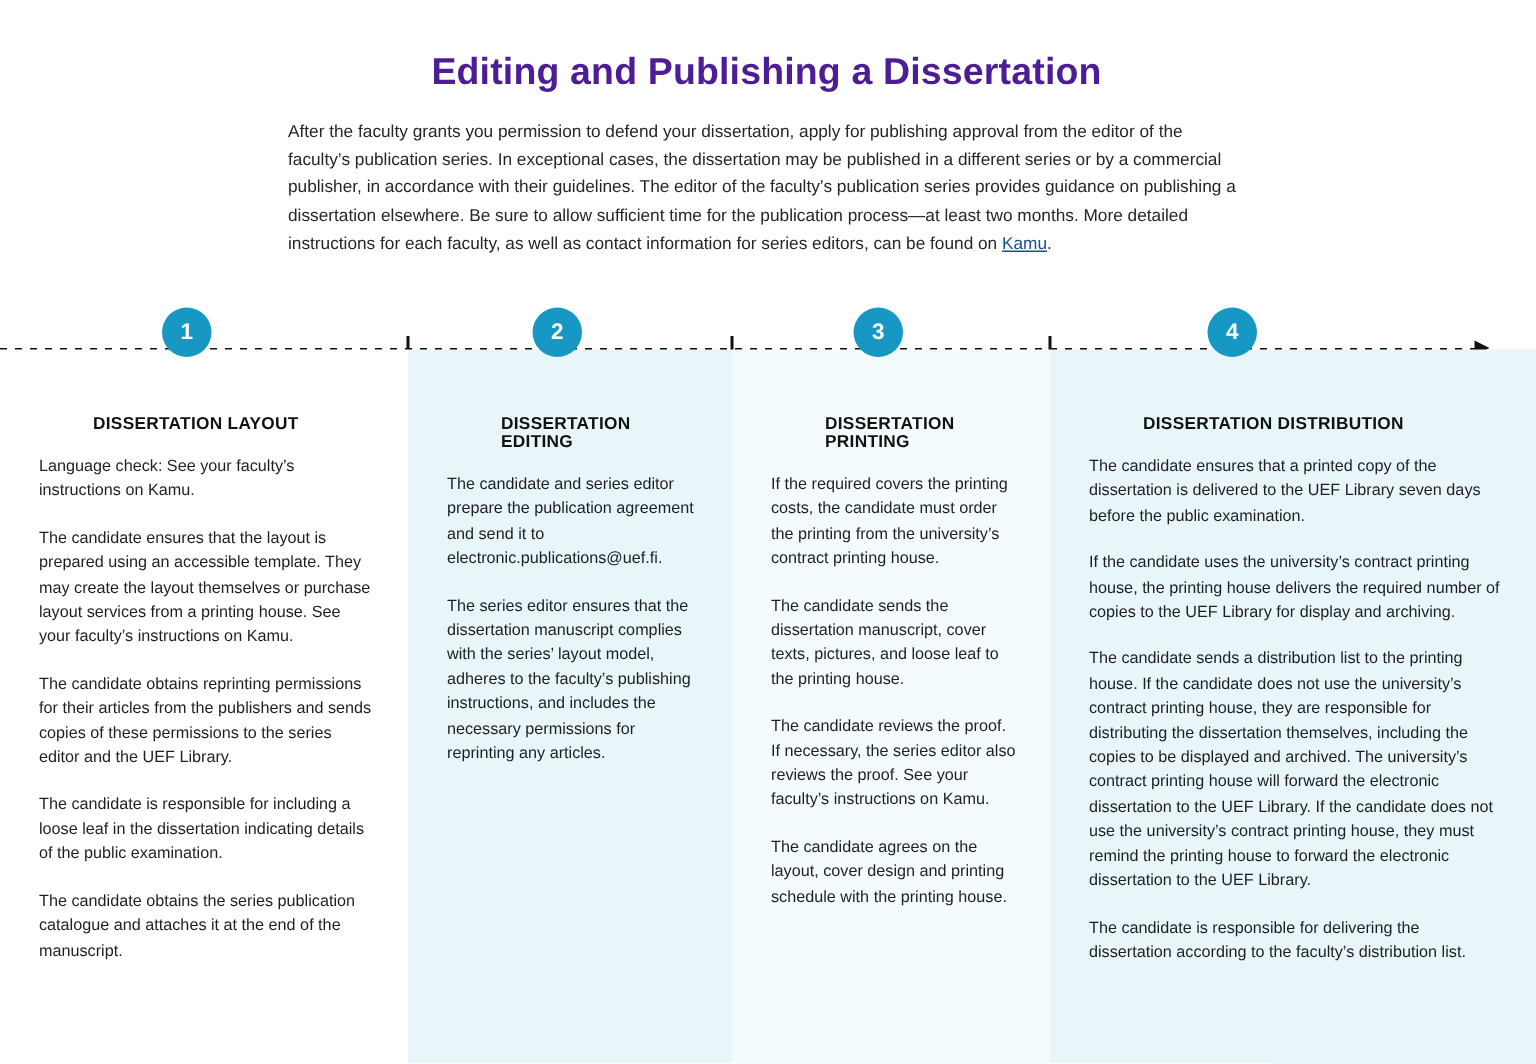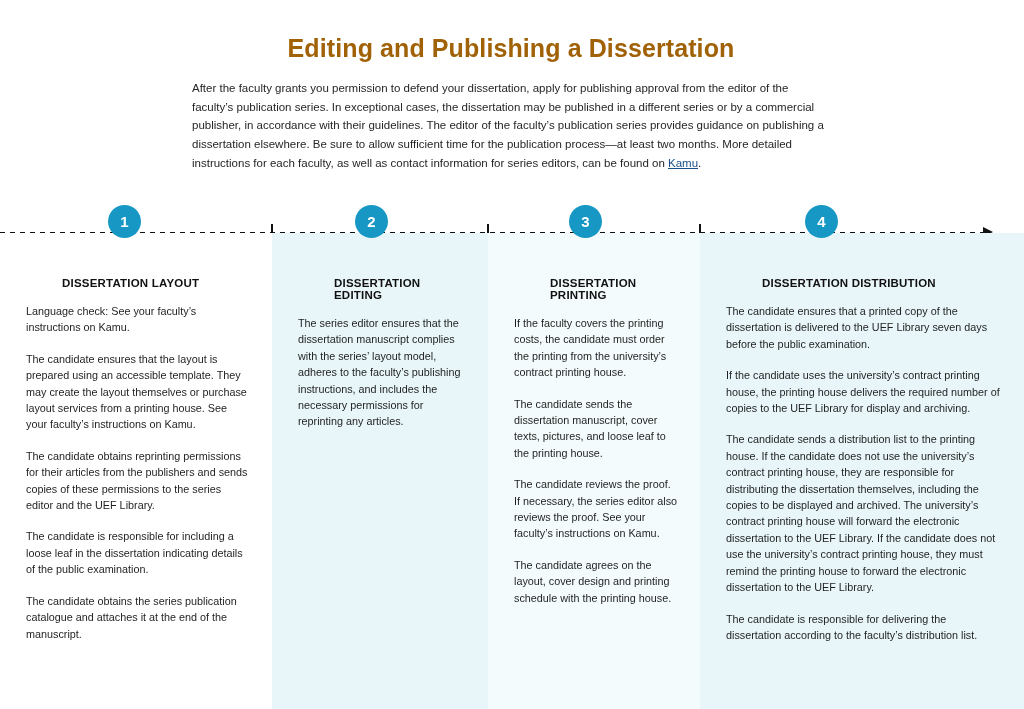--- a/index.html
+++ b/index.html
@@ -17,21 +17,21 @@
   }
 
   
   .header {
     padding-top: 34px;
     text-align: center;
   }
   .page-title {
     font-size: 25px;
     font-weight: bold;
-    color: #a16207;
+    color: #4c1d95;
     letter-spacing: 0.1px;
     margin: 0 2px 16px 0;
   }
   .intro {
     width: 640px;
     margin: 0 auto;
     font-size: 11.5px;
     line-height: 1.62;
     color: #262626;
     text-align: left;
@@ -162,29 +162,30 @@
         <p class="col-para"><span>The </span><b>candidate</b><span> obtains reprinting permissions for their articles from the publishers and sends copies of these permissions to the series editor and the UEF Library.</span></p>
         <p class="col-para"><span>The </span><b>candidate</b><span> is responsible for including a loose leaf in the dissertation indicating details of the public examination.</span></p>
         <p class="col-para"><span>The </span><b>candidate</b><span> obtains the series publication catalogue and attaches it at the end of the manuscript.</span></p>
       </div>
   </div>
 
   <div class="col col-2">
     <div class="badge">2</div>
     <h2 class="col-heading">DISSERTATION EDITING</h2>
     <div>
+        <p class="col-para"><span>The </span><b>candidate</b><span> and </span><b>series editor</b><span> prepare the publication agreement and send it to electronic.publications@uef.fi.</span></p>
         <p class="col-para"><span>The </span><b>series editor</b><span> ensures that the dissertation manuscript complies with the series’ layout model, adheres to the faculty’s publishing instructions, and includes the necessary permissions for reprinting any articles.</span></p>
       </div>
   </div>
 
   <div class="col col-3">
     <div class="badge">3</div>
     <h2 class="col-heading">DISSERTATION PRINTING</h2>
     <div>
-        <p class="col-para"><span>If the </span><b>faculty</b><span> covers the printing costs, the </span><b>candidate</b><span> must order the printing from the university’s contract printing house.</span></p>
+        <p class="col-para"><span>If the </span><b>required</b><span> covers the printing costs, the </span><b>candidate</b><span> must order the printing from the university’s contract printing house.</span></p>
         <p class="col-para"><span>The </span><b>candidate</b><span> sends the dissertation manuscript, cover texts, pictures, and loose leaf to the printing house.</span></p>
         <p class="col-para"><span>The </span><b>candidate</b><span> reviews the proof. If necessary, the series editor also reviews the proof. See your faculty’s instructions on Kamu.</span></p>
         <p class="col-para"><span>The </span><b>candidate</b><span> agrees on the layout, cover design and printing schedule with the printing house.</span></p>
       </div>
   </div>
 
   <div class="col col-4">
     <div class="badge">4</div>
     <h2 class="col-heading">DISSERTATION DISTRIBUTION</h2>
     <div>

